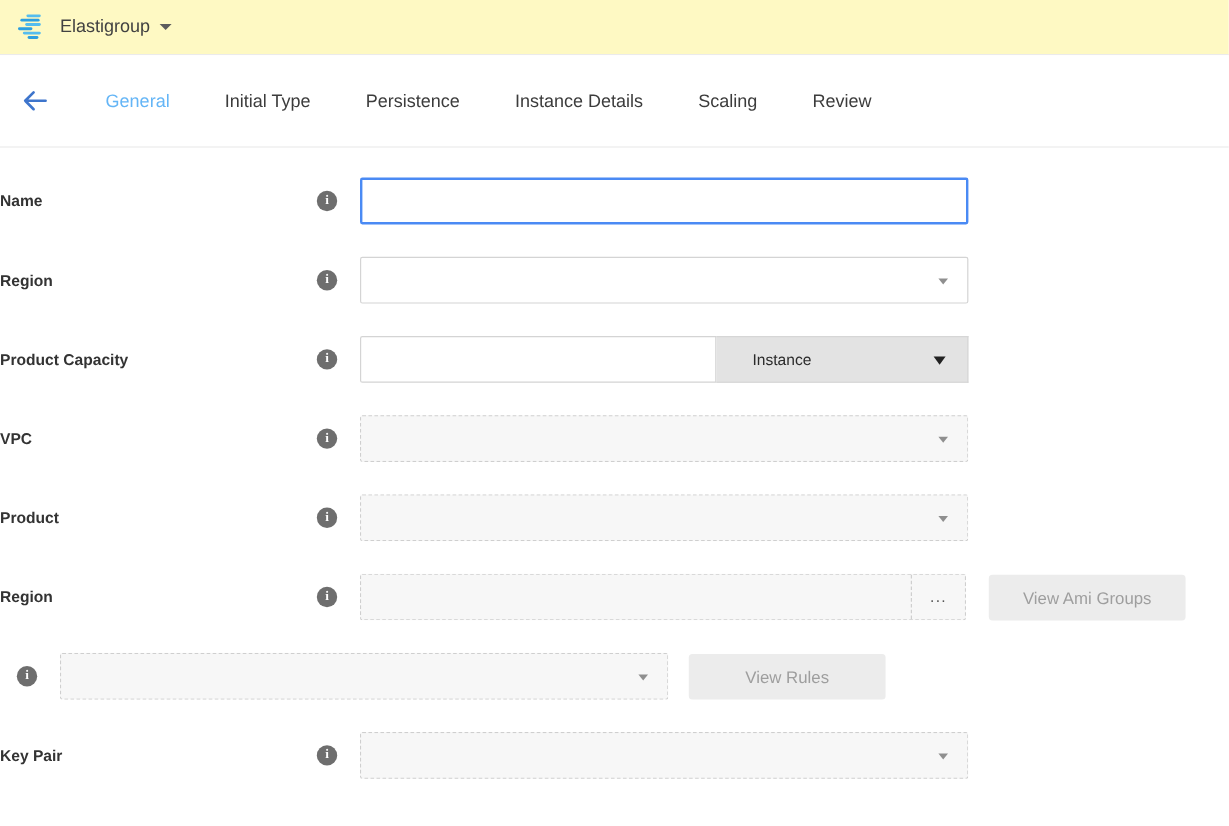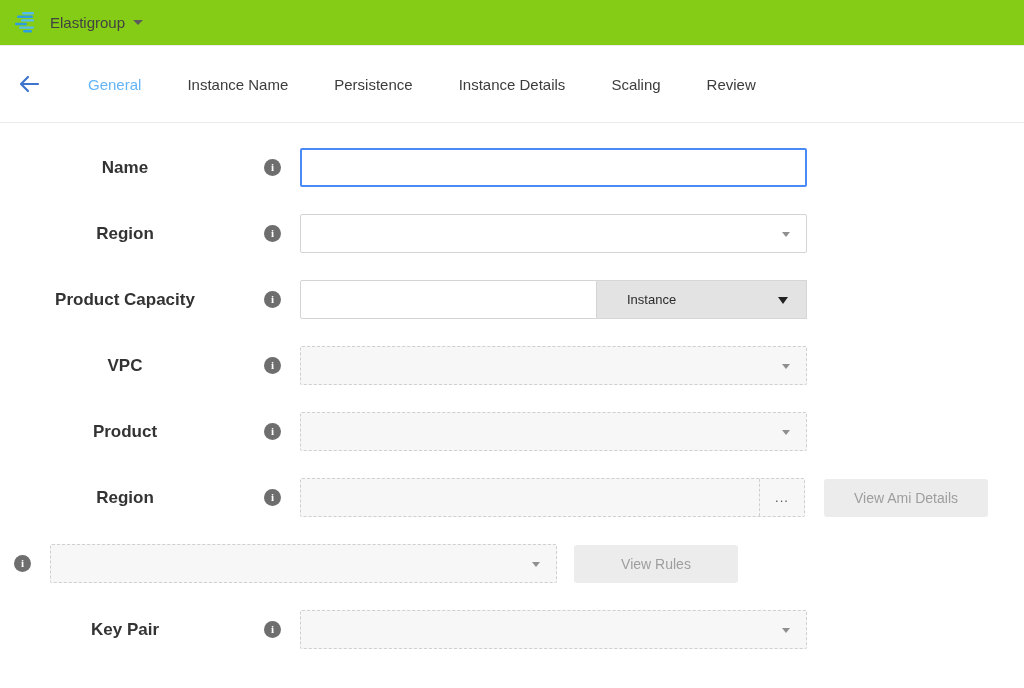--- a/index.html
+++ b/index.html
@@ -10,21 +10,21 @@
     overflow: hidden;
   }
 
   
   .topbar {
     height: 46px;
     display: flex;
     align-items: center;
     padding-left: 14px;
     border-bottom: 1px solid #ebebeb;
-    background: #84cc16;
+    background: #fef9c3;
   }
   .logo { width: 26px; height: 24px; margin-right: 10px; flex: none; }
   .app-name { font-size: 15px; color: #424242; }
   .caret-sm {
     margin-left: 8px;
     width: 0; height: 0;
     border-left: 5px solid transparent;
     border-right: 5px solid transparent;
     border-top: 5px solid #5c5c5c;
   }
@@ -57,23 +57,23 @@
   
   .form { padding-top: 25px; }
   .row {
     display: flex;
     align-items: center;
     height: 39px;
     margin-bottom: 27px;
   }
   .lbl {
     width: 250px;
-    text-align: center;
+    text-align: left;
     font-weight: bold;
-    font-size: 17px;
+    font-size: 13px;
     color: #333333;
     flex: none;
   }
   .info {
     width: 17px; height: 17px;
     border-radius: 50%;
     background: #6e6e6e;
     color: #ffffff;
     display: flex; align-items: center; justify-content: center;
     margin-left: 14px;
@@ -212,21 +212,21 @@
   <span class="caret-sm"></span>
 </div>
 
 <div class="tabbar">
   <span class="back-btn">
     <svg width="22" height="18" viewBox="0 0 22 18">
       <path d="M10 2 L3 9 L10 16 M3 9 L20 9" stroke="#3e75cc" stroke-width="2.2" fill="none" stroke-linecap="round" stroke-linejoin="round"></path>
     </svg>
   </span>
   <span class="tab active">General</span>
-  <span class="tab">Instance Name</span>
+  <span class="tab">Initial Type</span>
   <span class="tab">Persistence</span>
   <span class="tab">Instance Details</span>
   <span class="tab">Scaling</span>
   <span class="tab">Review</span>
 </div>
 
 <div class="form">
 
   <div class="row">
     <span class="lbl">Name</span>
@@ -293,21 +293,21 @@
     <span class="info">
         <span class="info-i">i</span>
       </span>
     <div class="field">
       <div class="image-box">
         <span class="dots-btn">
             <span>...</span>
           </span>
       </div>
     </div>
-    <button class="side-btn">View Ami Details</button>
+    <button class="side-btn">View Ami Groups</button>
   </div>
 
   <div class="row">
     <span class="info">
         <span class="info-i">i</span>
       </span>
     <div class="field">
       <div class="select disabled">
         <span class="caret"></span>
       </div>

